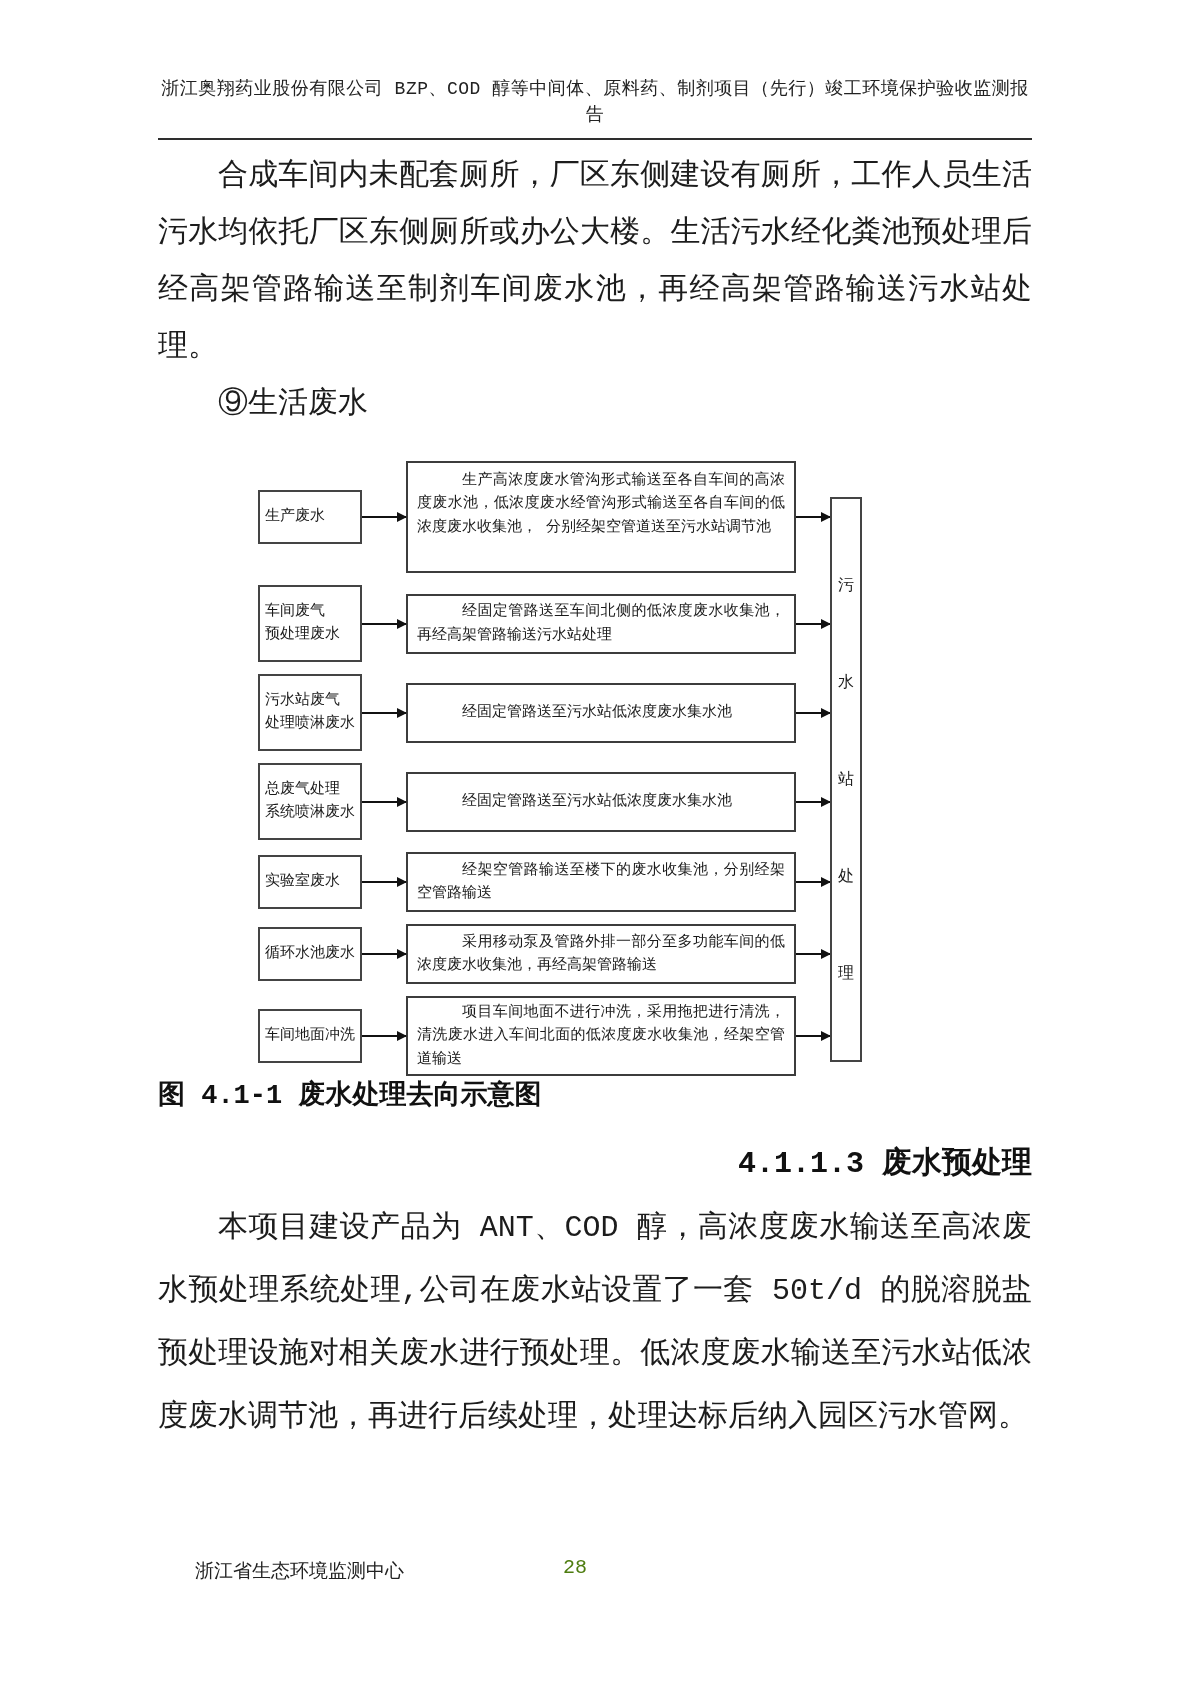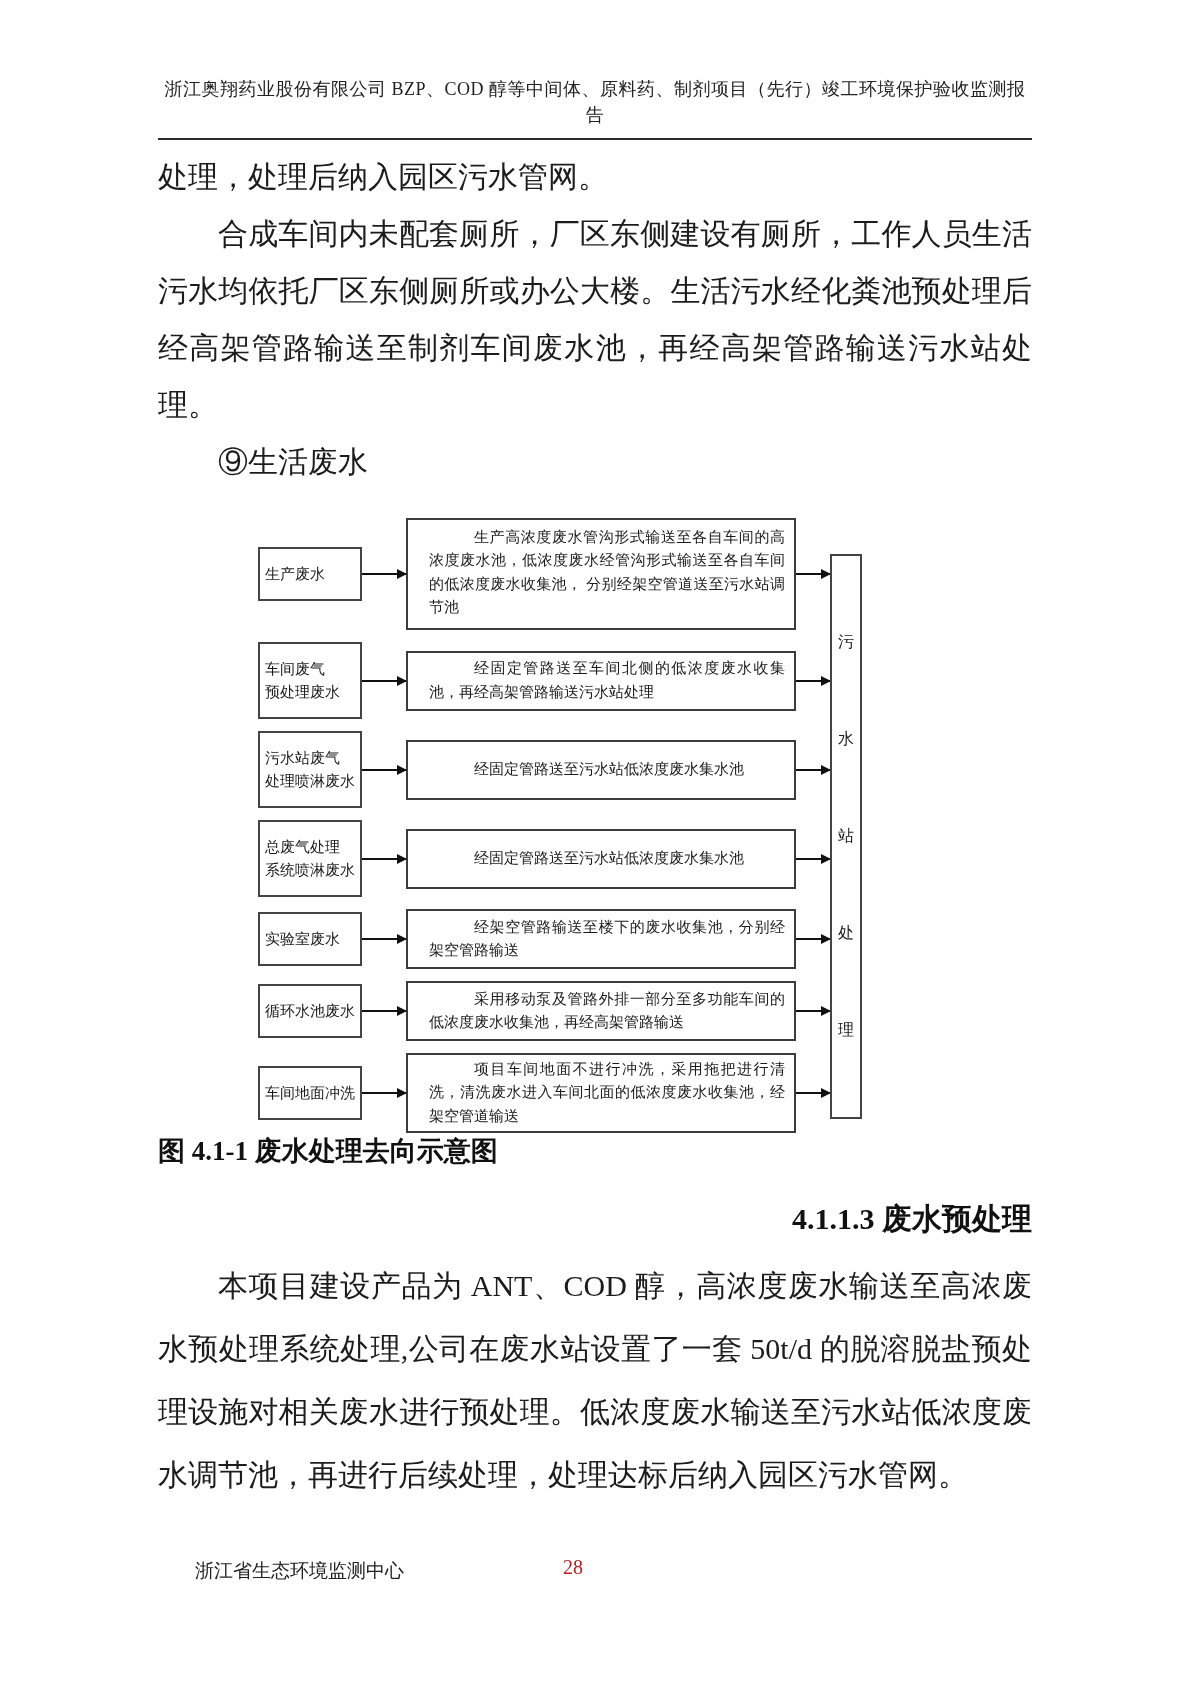--- a/index.html
+++ b/index.html
@@ -9,20 +9,21 @@
     color: #1a1a1a;
   }
   .page {
     position: relative;
     width: 1190px;
     height: 1683px;
     margin: 0 auto;
     background: #ffffff;
     padding: 76px 158px 0 158px;
     overflow: hidden;
+    font-family: Liberation Mono, monospace;
   }
   
   .header-title {
     text-align: center;
     font-size: 18px;
     line-height: 26px;
     letter-spacing: 0.5px;
     color: #222;
   }
   .header-rule {
@@ -89,21 +90,20 @@
     border-top: 5px solid transparent;
     border-bottom: 5px solid transparent;
   }
   .desc-box {
     flex: 1 1 auto;
     border: 2px solid #3c3c3c;
     background: #fff;
     min-height: 60px;
     display: flex;
     align-items: center;
-    padding-left: 12px;
   }
   .desc-box p {
     font-size: 15px;
     line-height: 1.55;
     text-indent: 3em;
     padding: 3px 9px;
     text-align: justify;
   }
   .drow.tall .desc-box {
     min-height: 112px;
@@ -144,35 +144,34 @@
     left: 195px;
     top: 1558px;
     font-size: 19px;
     color: #222;
   }
   .footer-page {
     position: absolute;
     left: 563px;
     top: 1556px;
     font-size: 20px;
-    color: #b91c1c;
+    color: #4d7c0f;
   }
 </style>
 </head>
 <body>
 
 <div class="page">
 
   <header>
     <div class="header-title">浙江奥翔药业股份有限公司 BZP、COD 醇等中间体、原料药、制剂项目（先行）竣工环境保护验收监测报告</div>
     <div class="header-rule"></div>
   </header>
 
   <main>
-    <p class="body-text">处理，处理后纳入园区污水管网。</p>
     <p class="body-text indent">合成车间内未配套厕所，厂区东侧建设有厕所，工作人员生活污水均依托厂区东侧厕所或办公大楼。生活污水经化粪池预处理后经高架管路输送至制剂车间废水池，再经高架管路输送污水站处理。</p>
     <p class="body-text indent">⑨生活废水</p>
 
     <div class="diagram">
       <div class="rows">
 
         <div class="drow tall">
           <div class="src-box">
               <span>生产废水</span>
             </div>

